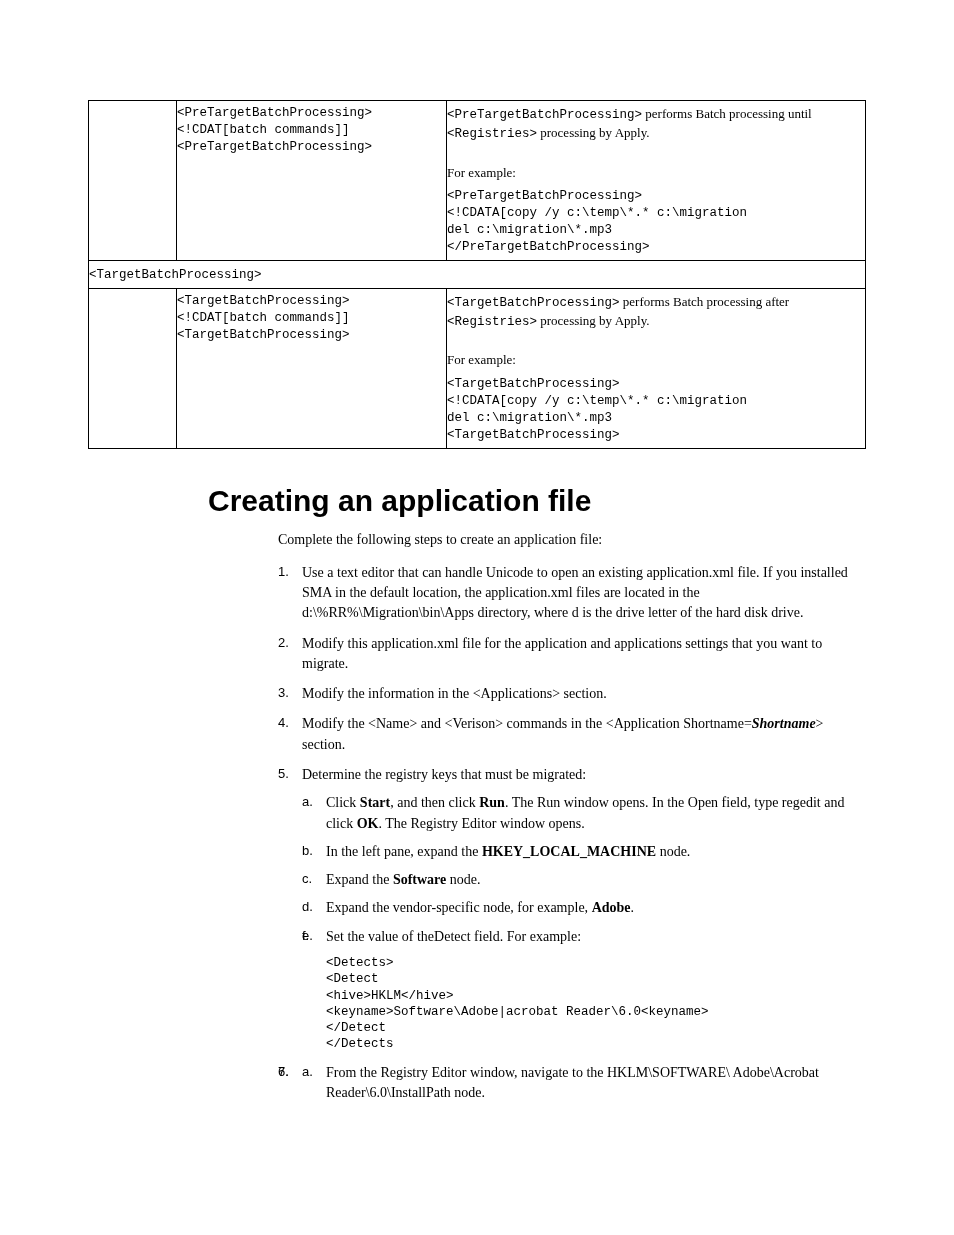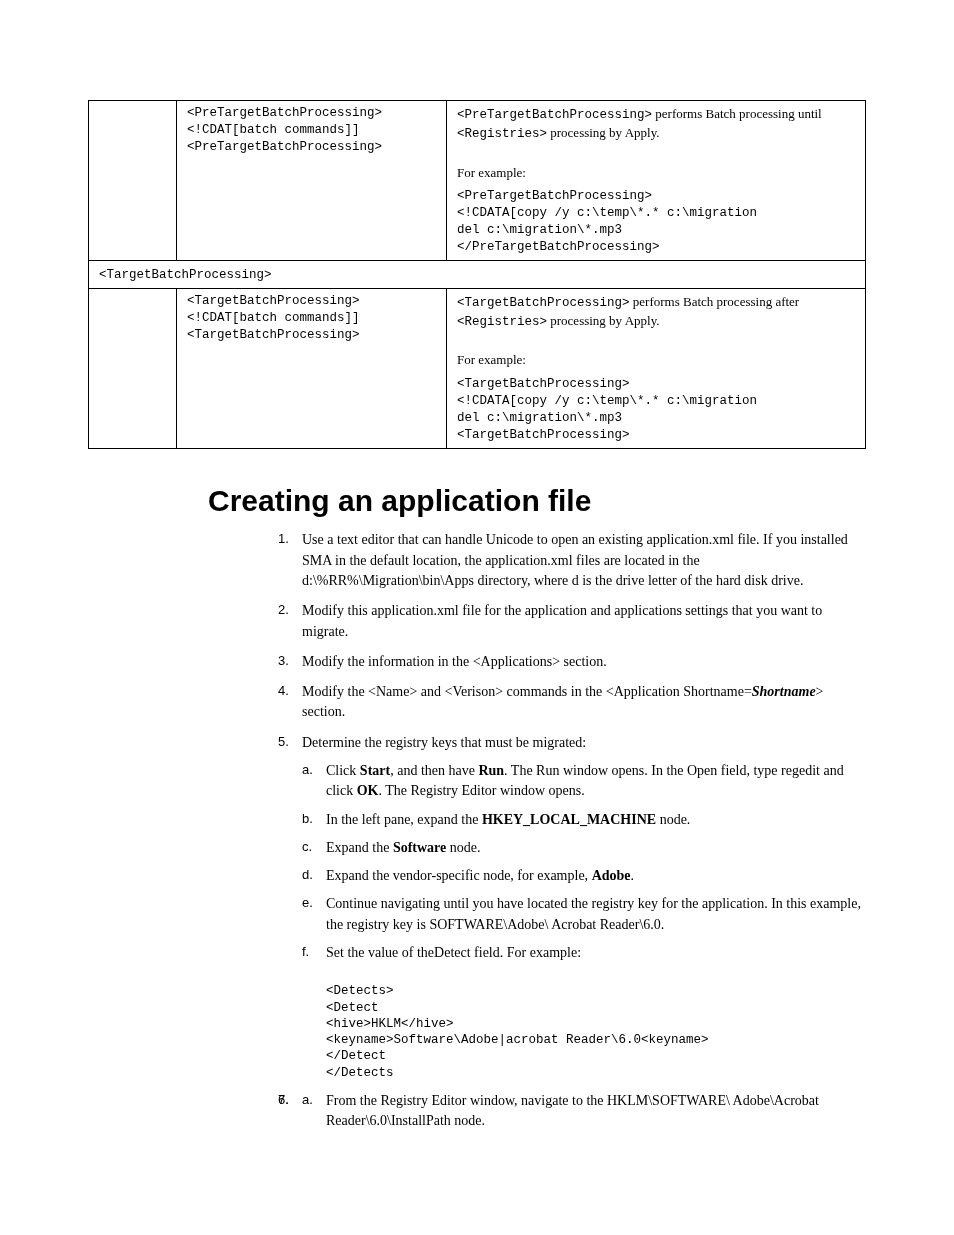--- a/index.html
+++ b/index.html
@@ -16,21 +16,21 @@
   }
   .mono { font-family: "Courier New", Courier, monospace; font-size: 12.5px; line-height: 1.35; }
   table.spec {
     width: 100%;
     border-collapse: collapse;
     font-size: 13px;
   }
   table.spec td {
     border: 1px solid #000;
     vertical-align: top;
-    padding: 4px 10px;
+    padding: 4px 0;
   }
   table.spec td.nb-bottom { border-bottom: none; }
   table.spec td.nb-top { border-top: none; }
   td.left-col { width: 88px; }
   td.mid-col { width: 270px; }
   td.right-col { }
   .section-row td { padding: 4px 6px; }
   h2.heading {
     font-family: Arial, Helvetica, sans-serif;
     font-weight: bold;
@@ -38,21 +38,21 @@
     margin: 30px 0 8px 120px;
   }
   .body-block { margin-left: 190px; margin-right: 2px; }
   .body-block p { margin-bottom: 12px; }
   ol.num1 { list-style: none; margin-left: 0; padding-left: 0; }
   ol.num1 > li { position: relative; padding-left: 24px; margin-bottom: 10px; }
   ol.num1 > li .num { position: absolute; left: 0; top: 0; font-family: Arial, Helvetica, sans-serif; font-size: 13px; }
   ol.sub { list-style: none; margin-top: 8px; }
   ol.sub > li { position: relative; padding-left: 24px; margin-bottom: 8px; }
   ol.sub > li .lett { position: absolute; left: 0; top: 0; font-family: Arial, Helvetica, sans-serif; font-size: 13px; }
-  .codeblock { margin-top: 20px; margin-left: 0; font-family: "Courier New", Courier, monospace; font-size: 12.5px; line-height: 1.3; white-space: pre; }
+  .codeblock { margin-top: 8px; margin-left: 0; font-family: "Courier New", Courier, monospace; font-size: 12.5px; line-height: 1.3; white-space: pre; }
   em { font-style: italic; font-weight: bold; }
   b { font-weight: bold; }
 </style>
 </head>
 <body>
 
 <table class="spec">
   <tbody>
       <tr>
     <td class="left-col nb-bottom"></td>
@@ -102,43 +102,44 @@
       <div class="mono">del c:\migration\*.mp3</div>
       <div class="mono">&lt;TargetBatchProcessing&gt;</div>
     </td>
   </tr>
 </tbody>
   </table>
 
 <h2 class="heading">Creating an application file</h2>
 
 <div class="body-block">
+  <p>Complete the following steps to create an application file:</p>
 
   <ol class="num1">
     <li><span class="num">1.</span><span>Use a text editor that can handle Unicode to open an existing application.xml file. If you installed SMA in the default location, the application.xml files are located in the d:\%RR%\Migration\bin\Apps directory, where d is the drive letter of the hard disk drive.</span></li>
     <li><span class="num">2.</span><span>Modify this application.xml file for the application and applications settings that you want to migrate.</span></li>
     <li><span class="num">3.</span><span>Modify the information in the &lt;Applications&gt; section.</span></li>
     <li><span class="num">4.</span>
       <span>Modify the &lt;Name&gt; and &lt;Verison&gt; commands in the &lt;Application Shortname=</span><em>Shortname</em><span>&gt; section.</span>
     </li>
     <li><span class="num">5.</span><span>Determine the registry keys that must be migrated:</span>
       <ol class="sub">
         <li><span class="lett">a.</span>
-          <span>Click </span><b>Start</b><span>, and then have </span><b>Run</b><span>. The Run window opens. In the Open field, type regedit and click </span><b>OK</b><span>. The Registry Editor window opens.</span>
+          <span>Click </span><b>Start</b><span>, and then click </span><b>Run</b><span>. The Run window opens. In the Open field, type regedit and click </span><b>OK</b><span>. The Registry Editor window opens.</span>
         </li>
         <li><span class="lett">b.</span>
           <span>In the left pane, expand the </span><b>HKEY_LOCAL_MACHINE</b><span> node.</span>
         </li>
         <li><span class="lett">c.</span>
           <span>Expand the </span><b>Software</b><span> node.</span>
         </li>
         <li><span class="lett">d.</span>
           <span>Expand the vendor-specific node, for example, </span><b>Adobe</b><span>.</span>
         </li>
-        <li><span class="lett">e.</span><span>Continue navigating until you have located the registry key for the application. In this example, the registry key is SOFTWARE\Adobe\ Acrobat Reader\6.0.</span></li>
+        <li><span class="lett">e.</span></li>
         <li><span class="lett">f.</span><span>Set the value of theDetect field. For example:</span>
           <div class="codeblock">&lt;Detects&gt;
 &lt;Detect
 &lt;hive&gt;HKLM&lt;/hive&gt;
 &lt;keyname&gt;Software\Adobe|acrobat Reader\6.0&lt;keyname&gt;
 &lt;/Detect
 &lt;/Detects</div>
         </li>
       </ol>
     </li>

